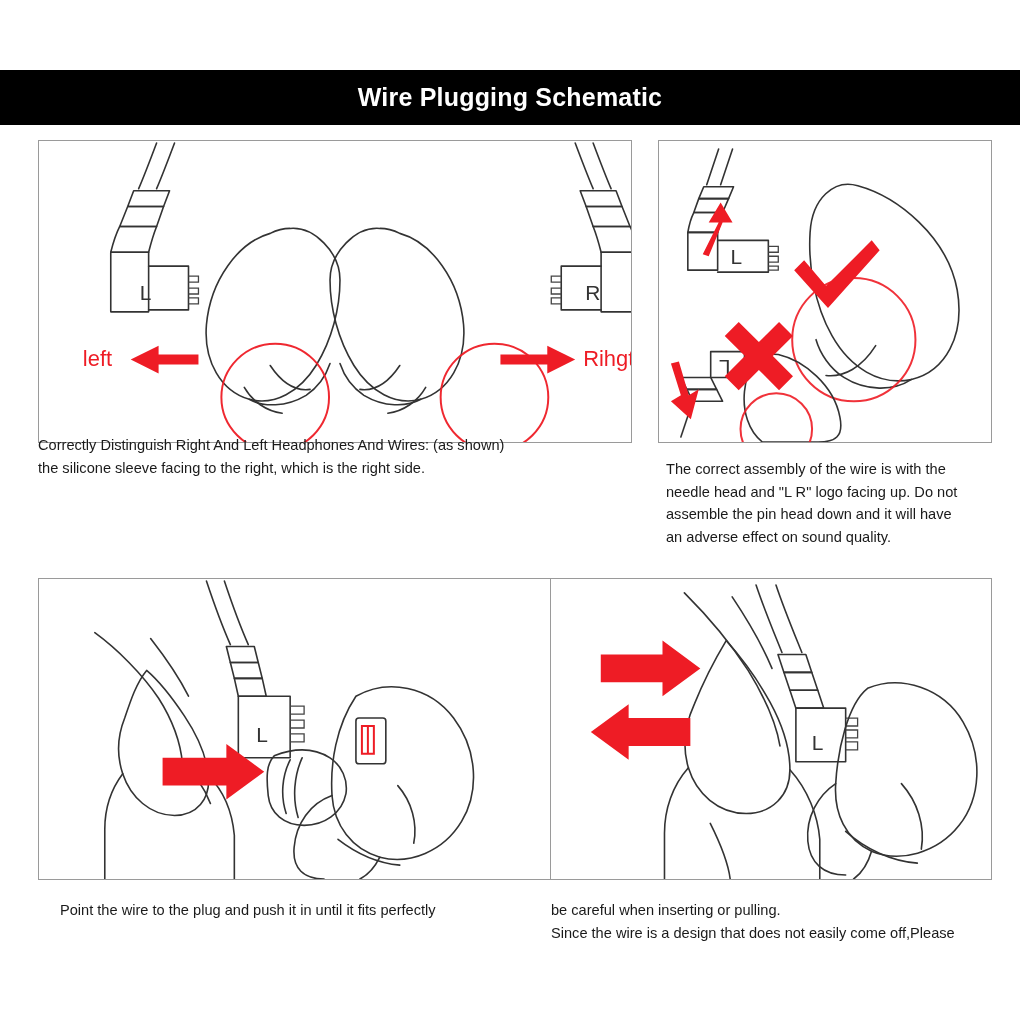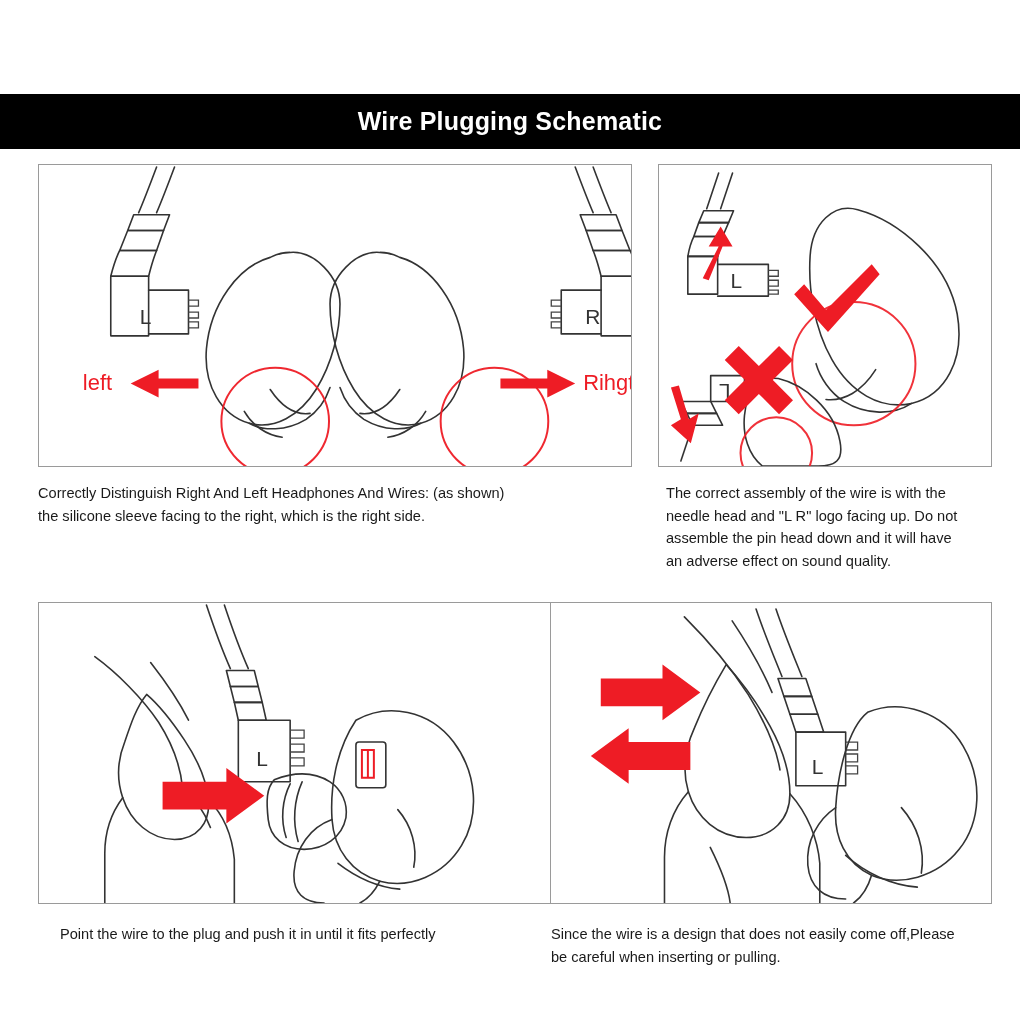--- a/index.html
+++ b/index.html
@@ -14,21 +14,20 @@
     color: #111111;
     position: relative;
     overflow: hidden;
   }
 
   .page {
     position: absolute;
     left: 0; top: 0;
     width: 1020px;
     height: 892px;
-    margin-top: 24px;
   }
 
   
   .title-bar {
     position: absolute;
     left: 0;
     top: 70px;
     width: 1020px;
     height: 55px;
     background: #000000;
@@ -57,21 +56,21 @@
   #panel-4 { left: 550px + 0px; top: 578px; width: 442px; height: 302px; }
   #panel-4 { left: 550px; }
 
   
   .caption {
     position: absolute;
     font-size: 14.6px;
     line-height: 22.5px;
     color: #1a1a1a;
   }
-  #cap-1 { left: 38px;  top: 458px; width: 600px; }
+  #cap-1 { left: 38px;  top: 434px; width: 600px; }
   #cap-2 { left: 666px; top: 458px; width: 330px; }
   #cap-3 { left: 60px;  top: 899px; width: 480px; }
   #cap-4 { left: 551px; top: 899px; width: 450px; }
   .caption div { white-space: pre-wrap; }
 
   
   .panel svg { display: block; width: 100%; height: 100%; }
 
   .stroke {
     fill: none;
@@ -325,17 +324,17 @@
   </div>
 
   <div class="caption" id="cap-2">
     <div>The correct assembly of the wire is with the</div>
     <div>needle head and "L R" logo facing up. Do not</div>
     <div>assemble the pin head down and it will have</div>
     <div>an adverse effect on sound quality.</div>
   </div>
 
   <div class="caption" id="cap-4">
+    <div>be careful when inserting or pulling.</div>
     <div>Since the wire is a design that does not easily come off,Please</div>
-    <div>be careful when inserting or pulling.</div>
   </div>
 
 </div>
 
 </body></html>

